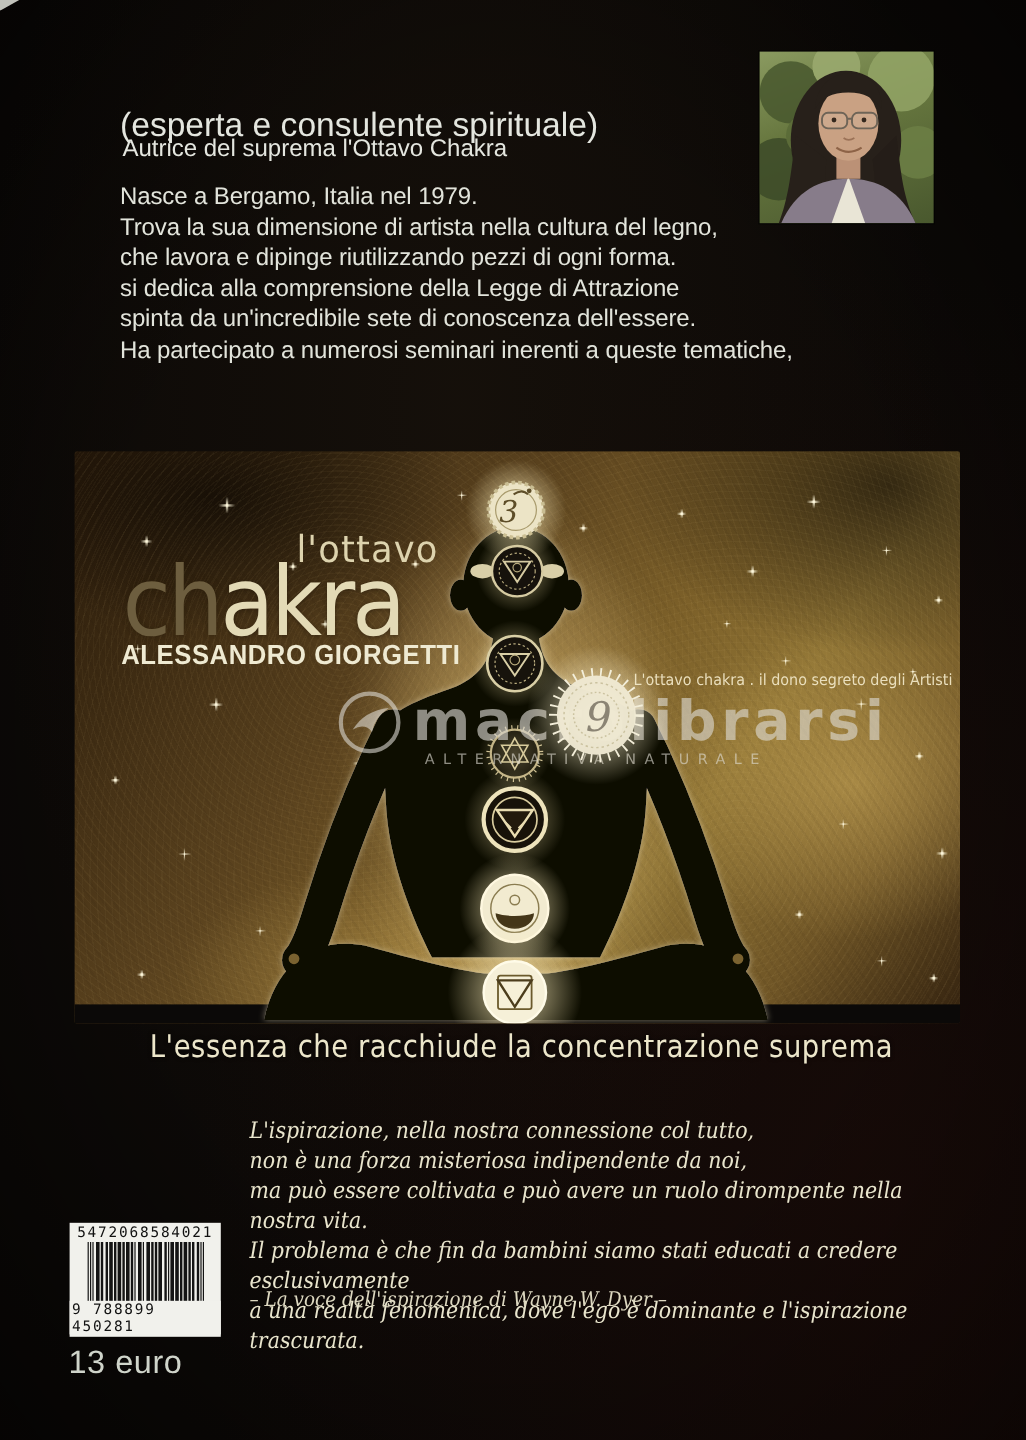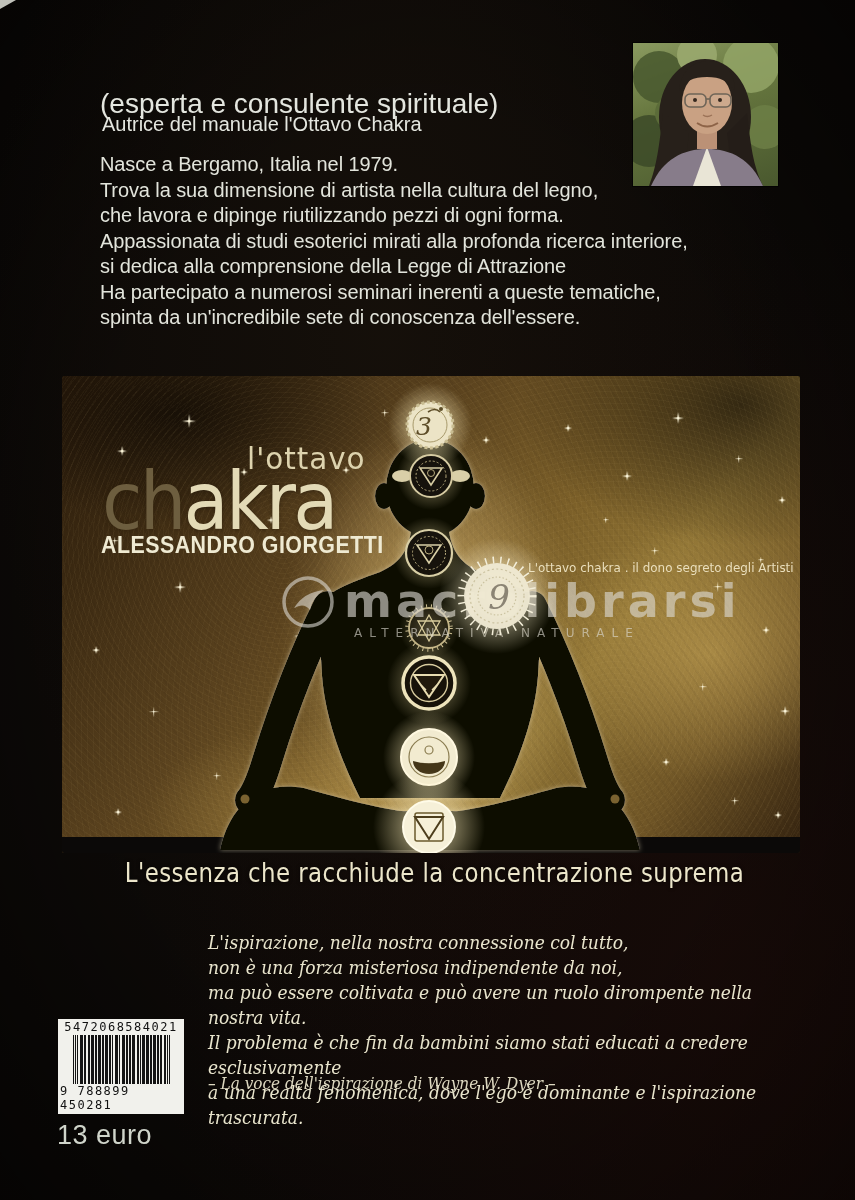--- a/index.html
+++ b/index.html
@@ -61,29 +61,28 @@
   .bc-num.bot{margin-top:-13px;background:#f1f1ec;padding:0 2px;z-index:2;}
   .price{position:absolute;left:57px;top:1120px;font-size:27px;color:#cfd4ca;letter-spacing:.5px;}
 </style>
 </head>
 <body>
 
 <div class="page">
   <div class="corner-sliver"></div>
 
   <div class="author-role">(esperta e consulente spirituale)</div>
-  <div class="author-credit">Autrice del manuale l'Ottavo Chakra</div>
+  <div class="author-credit">Autrice del suprema l'Ottavo Chakra</div>
   <div class="bio">
     <div>Nasce a Bergamo, Italia nel 1979.</div>
     <div>Trova la sua dimensione di artista nella cultura del legno,</div>
     <div>che lavora e dipinge riutilizzando pezzi di ogni forma.</div>
-    <div>Appassionata di studi esoterici mirati alla profonda ricerca interiore,</div>
     <div>si dedica alla comprensione della Legge di Attrazione</div>
+    <div>spinta da un'incredibile sete di conoscenza dell'essere.</div>
     <div>Ha partecipato a numerosi seminari inerenti a queste tematiche,</div>
-    <div>spinta da un'incredibile sete di conoscenza dell'essere.</div>
   </div>
 
   <div class="photo">
     <svg width="145" height="143" viewBox="0 0 145 143">
       <g opacity=".85">
         <circle cx="26" cy="34" r="26" fill="#48582e"></circle>
         <circle cx="118" cy="22" r="28" fill="#93a567"></circle>
         <circle cx="16" cy="98" r="26" fill="#3c4a28"></circle>
         <circle cx="132" cy="84" r="22" fill="#6d7f46"></circle>
         <circle cx="64" cy="12" r="20" fill="#9cab70"></circle>

